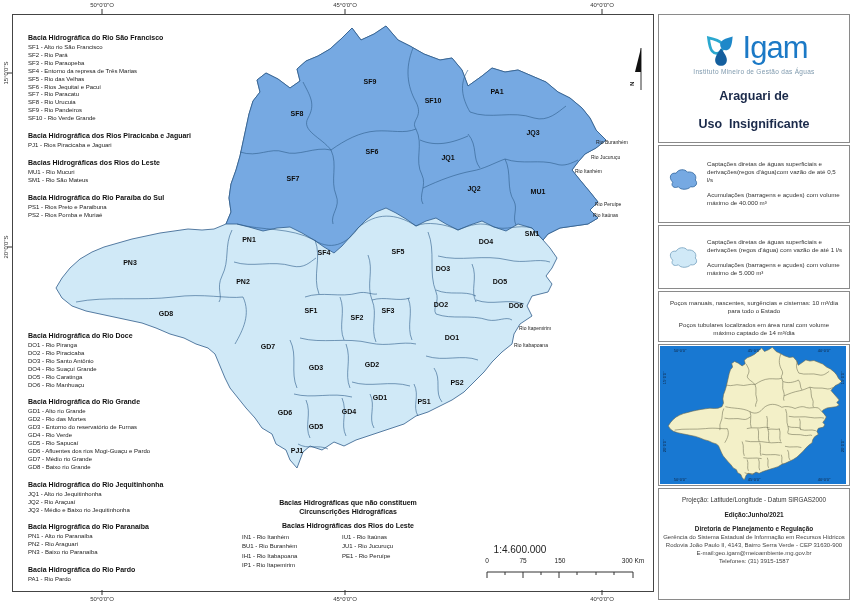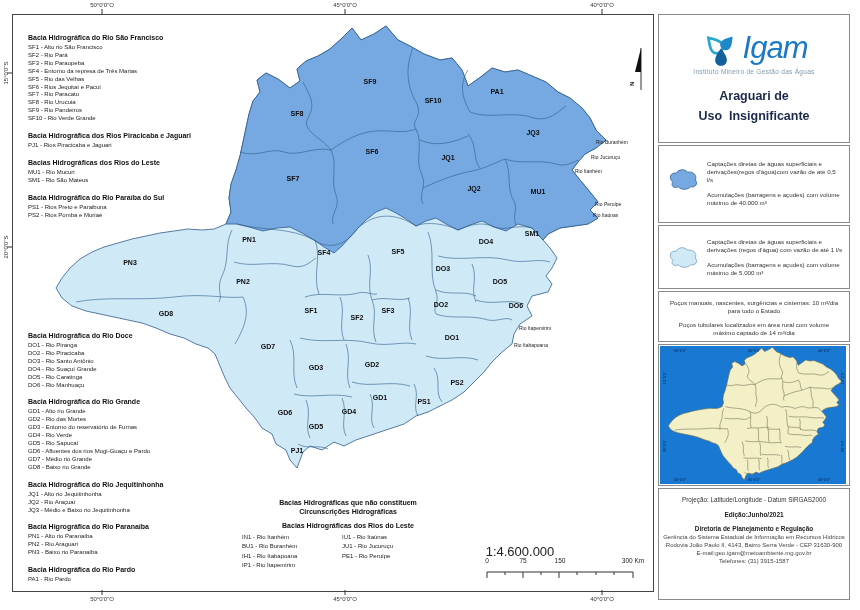--- a/index.html
+++ b/index.html
@@ -27,27 +27,27 @@
   .bb-col{width:100px;}
   .bb-col .bitem{font-size:6px;line-height:9.4px;}
   
   #map-labels{position:absolute;left:0;top:0;width:860px;height:610px;pointer-events:none;}
   .rlabel{position:absolute;transform:translate(-50%,-50%);font-size:7px;font-weight:bold;color:#0d0d0d;white-space:nowrap;}
   .rivlabel{position:absolute;transform:translate(0,-50%);font-size:5px;color:#222;white-space:nowrap;}
   .coord{position:absolute;font-size:6px;color:#333;white-space:nowrap;}
   .ctop,.cbot{transform:translate(-50%,0);}
   .cleft{transform:translate(-50%,-50%) rotate(-90deg);}
   .sctick{position:absolute;transform:translate(-50%,0);font-size:6.5px;color:#222;white-space:nowrap;}
-  #scale-ratio{position:absolute;left:520px;top:544px;transform:translate(-50%,0);font-size:13px;color:#222;}
+  #scale-ratio{position:absolute;left:520px;top:544px;transform:translate(-50%,0);font-size:10px;color:#222;}
   .ins-coord{position:absolute;font-size:4px;color:#10243f;transform:translate(-50%,0);white-space:nowrap;}
   .ins-side{position:absolute;font-size:4px;color:#10243f;transform:translate(-50%,-50%) rotate(-90deg);white-space:nowrap;}
   
   .pbox{position:absolute;left:658px;width:192px;background:#fff;border:1px solid #8a8a8a;box-sizing:border-box;}
   #box-title{top:14px;height:129px;text-align:center;}
-  .logo-row{display:flex;justify-content:center;align-items:center;margin-top:14px;font-style:italic;}
+  .logo-row{display:flex;justify-content:center;align-items:center;margin-top:14px;}
   .logo-text{font-size:31px;line-height:30px;color:var(--logo-blue);letter-spacing:-1px;margin-left:2px;}
   .logo-caption{font-size:6.5px;color:#7e99ad;margin-top:1px;letter-spacing:.3px;}
   .panel-title{margin-top:13px;font-size:12.5px;font-weight:bold;color:var(--title-color);line-height:16px;white-space:pre;}
   #box-legend1{top:145px;height:78px;}
   #box-legend2{top:225px;height:64px;}
   .legend-row{display:flex;padding:14px 6px 0 7px;}
   #box-legend2 .legend-row{padding-top:12px;}
   .legend-icon{flex:0 0 36px;margin-top:6px;}
   .legend-text{font-size:6.2px;line-height:8px;color:#333;margin-left:5px;}
   .legend-text .p2{margin-top:7px;}
@@ -229,21 +229,21 @@
     <div class="logo-row">
       <svg width="40" height="38" viewBox="0 0 40 38">
         <use href="#drop" transform="translate(13,15) rotate(-42) scale(0.82)" fill="none" stroke="#2BA8CF" stroke-width="3.4"></use>
         <use href="#drop" transform="translate(27,13) rotate(40) scale(0.72)" fill="#1E88C9"></use>
         <use href="#drop" transform="translate(20,27) scale(0.78)" fill="#145F9E"></use>
       </svg>
       <span class="logo-text">Igam</span>
     </div>
     <div class="logo-caption">Instituto Mineiro de Gestão das Águas</div>
     <div class="panel-title">Araguari de</div>
-    <div class="panel-title" style="margin-top:4px;">Uso  Insignificante</div>
+    <div class="panel-title" style="margin-top:12px;">Uso  Insignificante</div>
   </div>
 
   <div class="pbox" id="box-legend1">
     <div class="legend-row">
       <svg class="legend-icon" width="36" height="28" viewBox="0 0 32 24">
         <path d="M6,14 C2,10 4,5 9,6 C11,2 17,2 19,5 C24,4 28,8 26,12 C29,15 26,19 22,18 C19,21 13,21 11,18 C7,20 4,17 6,14 Z" fill="#76A9E2" stroke="#3A6EA5" stroke-width="0.8"></path>
       </svg>
       <div class="legend-text">
         <div class="p1">Captações diretas de águas superficiais e derivações(regos d'água)com vazão de até 0,5 l/s</div>
         <div class="p2">Acumulações (barragens e açudes) com volume máximo de 40.000 m³</div>

